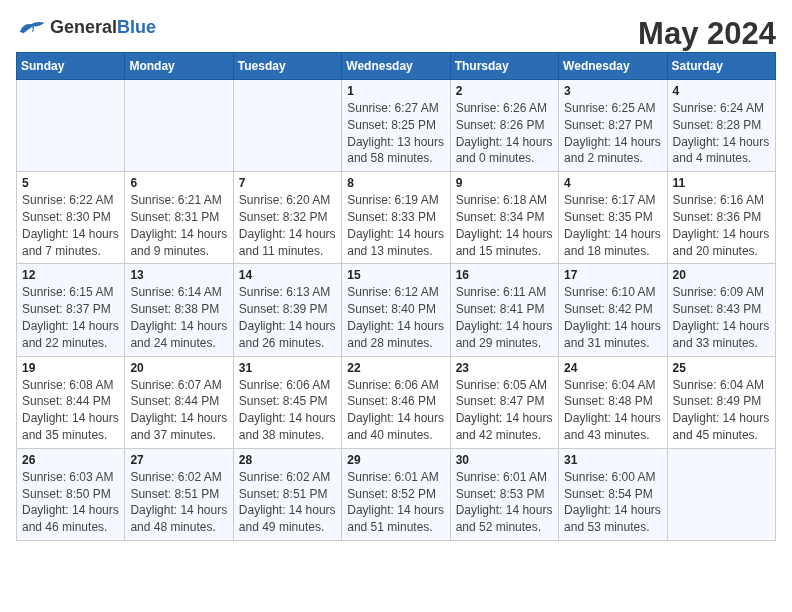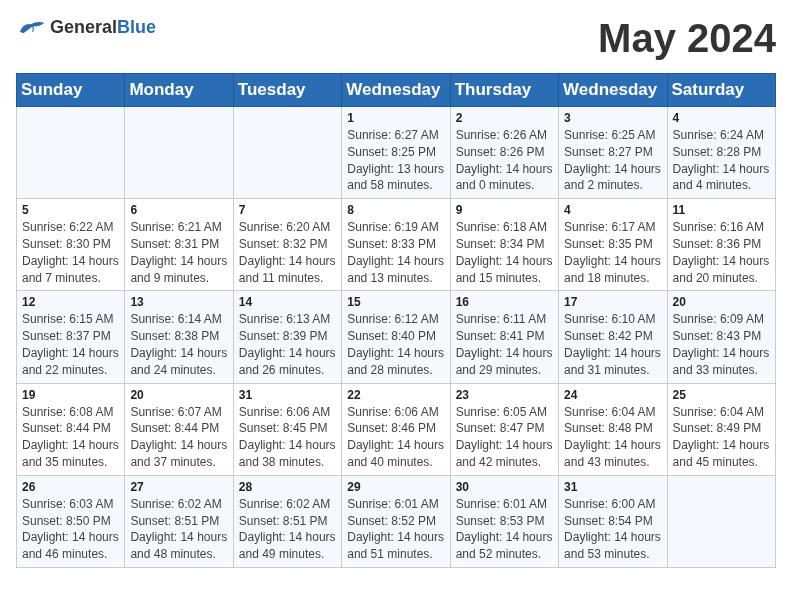--- a/index.html
+++ b/index.html
@@ -7,52 +7,52 @@
       font-family: Arial, sans-serif;
       background: #fff;
       width: 792px;
       min-height: 612px;
       padding: 16px;
     }
     .header {
       display: flex;
       justify-content: space-between;
       align-items: flex-start;
-      margin-bottom: 12px;
+      margin-bottom: 0;
     }
     .logo {
       display: flex;
       align-items: center;
       gap: 4px;
     }
     .logo-bird {
       width: 30px;
       height: 24px;
     }
     .title-block {
       text-align: right;
     }
     .month-title {
-      font-size: 40px;
+      font-size: 31px;
       font-weight: bold;
       color: #333;
     }
     .location {
       font-size: 16px;
       color: #555;
     }
     table {
       width: 100%;
       border-collapse: collapse;
       table-layout: fixed;
     }
     thead tr th {
       background-color: #2a6db5;
       color: #fff;
-      font-size: 17px;
+      font-size: 12px;
       font-weight: bold;
       padding: 6px 4px;
       text-align: left;
       border: 1px solid #1a5a9a;
     }
     tbody tr td {
       border: 1px solid #ccc;
       vertical-align: top;
       padding: 4px 5px;
       font-size: 9.5px;

